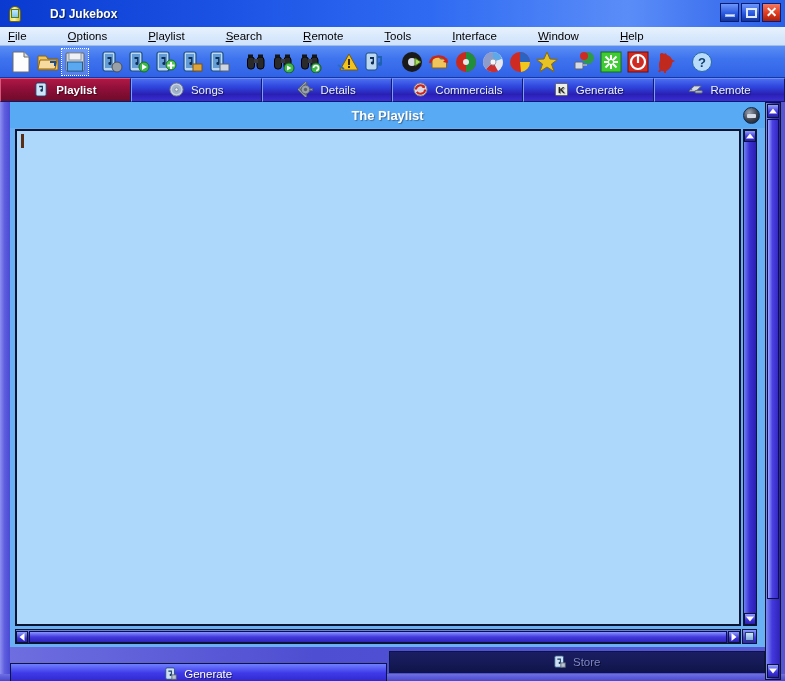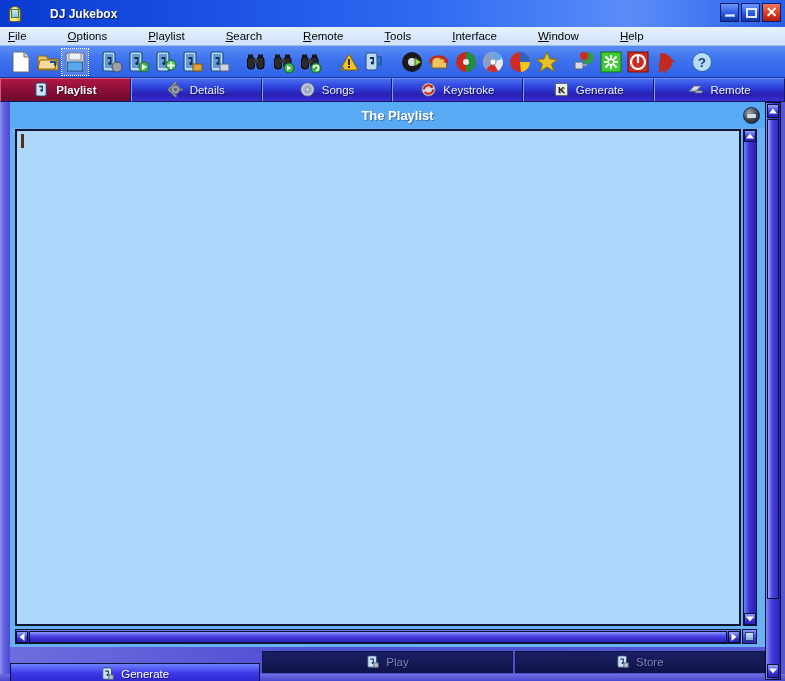--- a/index.html
+++ b/index.html
@@ -117,21 +117,20 @@
   #pane{
     position:absolute; left:10px; top:102px; width:755px; height:545px;
     background:#6ab0f5;
   }
   #pane-header{
     position:absolute; left:0; top:0; width:755px; height:26px;
     background:#59aaf4;
     display:flex; align-items:center; justify-content:center;
     color:#fff; font-size:13px; font-weight:bold;
     text-shadow:1px 1px 1px rgba(0,0,0,.35);
-    padding-left:10px;
   }
   #pane-dot{
     position:absolute; right:5px; top:5px; width:15px; height:15px; border-radius:50%;
     background:radial-gradient(circle at 35% 30%,#9aa3b0,#3c4350 55%,#15181f);
     border:1px solid #0b2d55; cursor:pointer;
   }
   #pane-dot::after{
     content:""; position:absolute; left:3px; top:6px; width:9px; height:4px;
     background:#d6dde8; border-radius:1px;
   }
@@ -421,47 +420,47 @@
   <div id="tabs">
       <div class="tab active">
         <span class="tico"><svg width="15" height="15" viewBox="0 0 16 16">
             <rect x="2" y="1" width="11" height="14" rx="2" fill="#cfe4f6" stroke="#17436f"></rect>
             <path d="M5.5 4 h4 v5 a1.4 1.4 0 1 1 -1.2 -1.4 V5.6 H5.5z" fill="#0f2e55"></path>
           </svg></span>
         <span>Playlist</span>
       </div>
       <div class="tab">
         <span class="tico"><svg width="15" height="15" viewBox="0 0 16 16">
+            <circle cx="8" cy="8" r="7" fill="#c9d3e2" stroke="#6f7a8b"></circle>
+            <circle cx="8" cy="8" r="5" fill="#9fb3cd"></circle>
+            <circle cx="8" cy="8" r="1.8" fill="#eef3f9" stroke="#7d8899"></circle>
+          </svg></span>
+        <span>Songs</span>
+      </div>
+      <div class="tab">
+        <span class="tico"><svg width="15" height="15" viewBox="0 0 16 16">
             <g fill="#9aa3ad" stroke="#5a626c">
               <rect x="7" y="0.5" width="2" height="15"></rect>
               <rect x="0.5" y="7" width="15" height="2"></rect>
               <rect x="2" y="2" width="2" height="12" transform="rotate(45 8 8)"></rect>
               <rect x="2" y="2" width="2" height="12" transform="rotate(-45 8 8)"></rect>
               <circle cx="8" cy="8" r="4.6"></circle>
             </g>
             <circle cx="8" cy="8" r="1.8" fill="#5a626c"></circle>
           </svg></span>
         <span>Details</span>
       </div>
       <div class="tab">
         <span class="tico"><svg width="15" height="15" viewBox="0 0 16 16">
-            <circle cx="8" cy="8" r="7" fill="#c9d3e2" stroke="#6f7a8b"></circle>
-            <circle cx="8" cy="8" r="5" fill="#9fb3cd"></circle>
-            <circle cx="8" cy="8" r="1.8" fill="#eef3f9" stroke="#7d8899"></circle>
-          </svg></span>
-        <span>Songs</span>
-      </div>
-      <div class="tab">
-        <span class="tico"><svg width="15" height="15" viewBox="0 0 16 16">
             <circle cx="8" cy="8" r="7" fill="#d8d8e6" stroke="#737a90"></circle>
             <path d="M3 8 a5 5 0 0 1 9 -2.5" fill="none" stroke="#cc2418" stroke-width="2.2"></path>
             <path d="M12 3 l0.8 3.6 l-3.4 -0.7z" fill="#cc2418"></path>
             <path d="M13 8 a5 5 0 0 1 -9 2.5" fill="none" stroke="#cc2418" stroke-width="2.2"></path>
           </svg></span>
-        <span>Keystroke</span>
+        <span>Commercials</span>
       </div>
       <div class="tab">
         <span class="tico"><svg width="15" height="15" viewBox="0 0 16 16">
             <rect x="1.5" y="1.5" width="13" height="13" rx="1.5" fill="#eceee8" stroke="#5b5f66"></rect>
             <text x="8" y="12" font-size="10" font-weight="bold" fill="#222" text-anchor="middle" font-family="Liberation Sans, sans-serif">K</text>
           </svg></span>
         <span>Generate</span>
       </div>
       <div class="tab">
         <span class="tico"><svg width="16" height="15" viewBox="0 0 18 16">
@@ -531,25 +530,17 @@
             <rect x="9" y="9" width="5" height="5" fill="#b9c4d2" stroke="#5a6374"></rect>
           </svg></span>
         <span>Generate</span>
       </div>
       <div class="bbtn">
         <span class="bico"><svg width="14" height="14" viewBox="0 0 16 16">
             <rect x="2" y="1" width="10" height="13" rx="1.5" fill="#cfe0f2" stroke="#27507e"></rect>
             <path d="M5 4 h4 v5 a1.3 1.3 0 1 1 -1.1 -1.3 V5.4 H5z" fill="#123a66"></path>
             <rect x="9" y="9" width="5" height="5" fill="#b9c4d2" stroke="#5a6374"></rect>
           </svg></span>
-        <span>Play</span>
-      </div>
-      <div class="bbtn">
-        <span class="bico"><svg width="14" height="14" viewBox="0 0 16 16">
-            <rect x="2" y="1" width="10" height="13" rx="1.5" fill="#cfe0f2" stroke="#27507e"></rect>
-            <path d="M5 4 h4 v5 a1.3 1.3 0 1 1 -1.1 -1.3 V5.4 H5z" fill="#123a66"></path>
-            <rect x="9" y="9" width="5" height="5" fill="#b9c4d2" stroke="#5a6374"></rect>
-          </svg></span>
         <span>Store</span>
       </div>
     </div>
 
 </div>
 
 </body></html>

